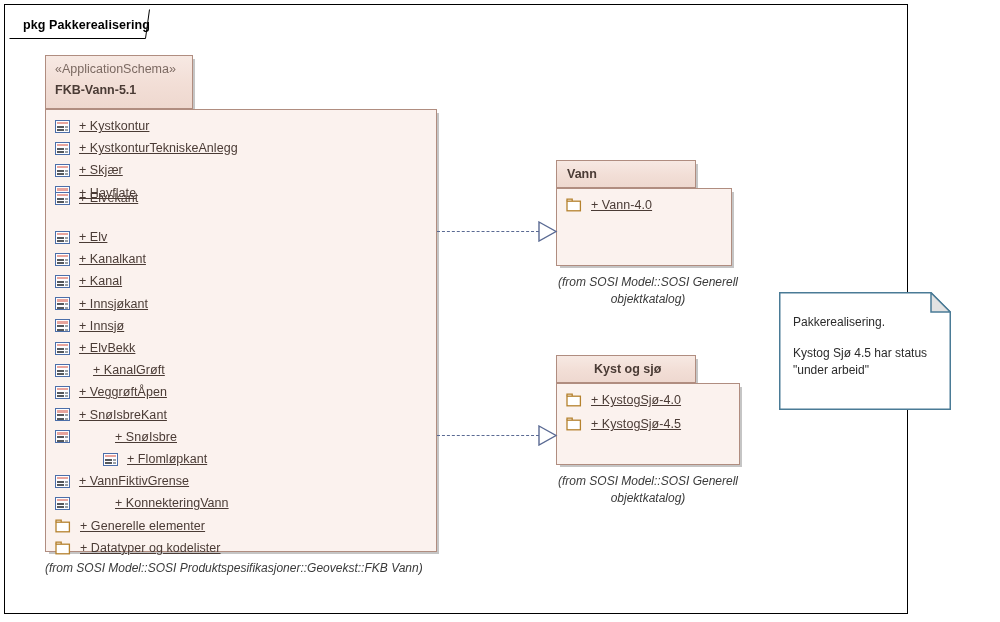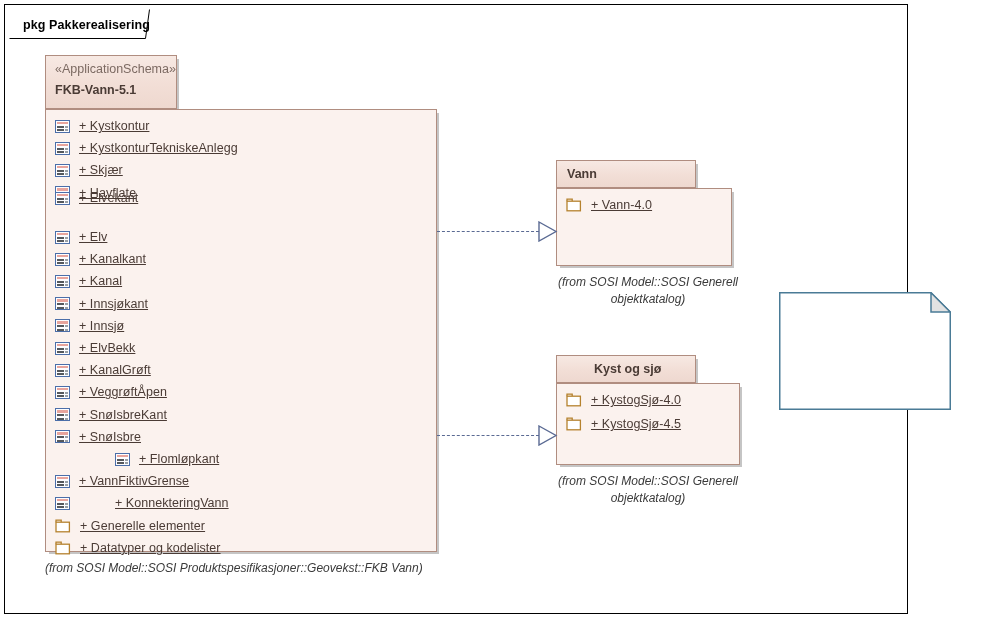--- a/index.html
+++ b/index.html
@@ -65,21 +65,21 @@
 <div id="frame">
   <div id="frame-tab">
     <svg id="frame-tab-shape" width="160" height="30" viewBox="0 0 160 30">
       <path d="M0.5,0.5 L140.5,0.5 L159.5,0.5 L136.5,29.5 L0.5,29.5 Z" fill="#ffffff" stroke="none"></path>
       <path d="M140.5,0.5 L136.5,29.5 L0.5,29.5" fill="none" stroke="#000000" stroke-width="1"></path>
     </svg>
     <span id="frame-title">pkg Pakkerealisering</span>
   </div>
 </div>
 
-<div class="pkg-tab" style="left:45px;top:55px;width:132px;height:54px;">
+<div class="pkg-tab" style="left:45px;top:55px;width:148px;height:54px;">
   <div class="pkg-name" style="left:9px;top:6px;font-weight:normal;color:#7c6a62;">«ApplicationSchema»</div>
   <div class="pkg-name" style="left:9px;top:27px;">FKB-Vann-5.1</div>
 </div>
 
 <div class="pkg-body" style="left:45px;top:109px;width:392px;height:443px;">
   <div id="main-members">
       <div class="member" style="left: 9px; top: 5px;">
         <span class="ico ico-class">
           <i class="b1"></i>
           <i class="b2"></i>
@@ -182,21 +182,21 @@
       <div class="member" style="left: 9px; top: 227px;">
         <span class="ico ico-class">
           <i class="b1"></i>
           <i class="b2"></i>
           <i class="b3"></i>
           <i class="b4"></i>
           <i class="b5"></i>
         </span>
         <span class="lbl">+ ElvBekk</span>
       </div>
-      <div class="member" style="left: 9px; top: 249.2px;">
+      <div class="member" style="left: 9px; top: 249.2px; gap: 14px;">
         <span class="ico ico-class">
           <i class="b1"></i>
           <i class="b2"></i>
           <i class="b3"></i>
           <i class="b4"></i>
           <i class="b5"></i>
         </span>
         <span class="lbl">+ KanalGrøft</span>
       </div>
       <div class="member" style="left: 9px; top: 271.4px;">
@@ -212,31 +212,31 @@
       <div class="member" style="left: 9px; top: 293.6px;">
         <span class="ico ico-class">
           <i class="b1"></i>
           <i class="b2"></i>
           <i class="b3"></i>
           <i class="b4"></i>
           <i class="b5"></i>
         </span>
         <span class="lbl">+ SnøIsbreKant</span>
       </div>
-      <div class="member" style="left: 9px; top: 315.8px;">
+      <div class="member" style="left: 9px; top: 315.8px; gap: 36px;">
         <span class="ico ico-class">
           <i class="b1"></i>
           <i class="b2"></i>
           <i class="b3"></i>
           <i class="b4"></i>
           <i class="b5"></i>
         </span>
         <span class="lbl">+ SnøIsbre</span>
       </div>
-      <div class="member" style="left: 21px; top: 338px; padding-left: 48px;">
+      <div class="member" style="left: 9px; top: 338px; padding-left: 48px;">
         <span class="ico ico-class">
           <i class="b1"></i>
           <i class="b2"></i>
           <i class="b3"></i>
           <i class="b4"></i>
           <i class="b5"></i>
         </span>
         <span class="lbl">+ Flomløpkant</span>
       </div>
       <div class="member" style="left: 9px; top: 360.2px;">
@@ -341,13 +341,17 @@
 <div class="conn" style="left:437px;top:435px;width:102px;"></div>
 <svg class="arrow-head" style="left:538px;top:425px;" width="20" height="21" viewBox="0 0 20 21">
   <path d="M1,1 L18,10.5 L1,20 Z" fill="#ffffff" stroke="#5a6a93" stroke-width="1.4" stroke-linejoin="miter"></path>
 </svg>
 
 <div id="note" style="left:779px;top:292px;width:172px;height:118px;">
   <svg width="172" height="118" viewBox="0 0 172 118">
     <path d="M0.75,0.75 L152,0.75 L171.25,20 L171.25,117.25 L0.75,117.25 Z" fill="#ffffff" stroke="#4a7b96" stroke-width="1.5"></path>
     <path d="M152,0.75 L152,20 L171.25,20 Z" fill="#e2e2e2" stroke="#4a7b96" stroke-width="1.5" stroke-linejoin="miter"></path>
   </svg>
+  <div class="txt">
+    <p>Pakkerealisering.</p>
+    <p>Kystog Sjø 4.5 har status "under arbeid"</p>
+  </div>
 </div>
 
 </body></html>

